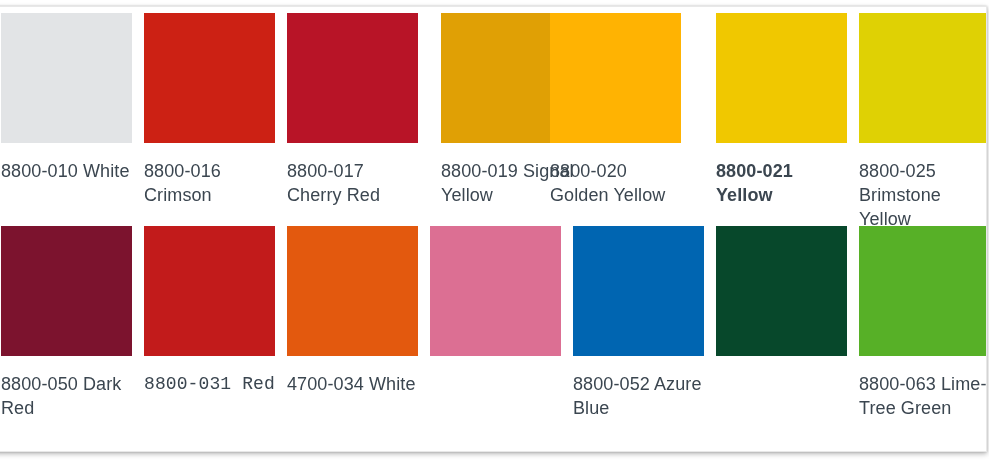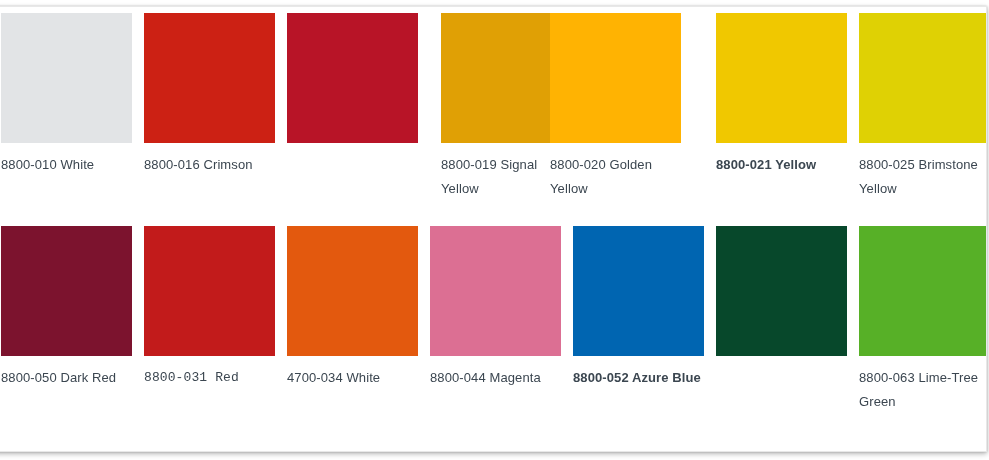--- a/index.html
+++ b/index.html
@@ -55,23 +55,23 @@
     height: 213px;
   }
 
   .swatch-chip {
     width: 131px;
     height: 130px;
     display: block;
   }
 
   .swatch-caption {
-    margin-top: 10px;
+    margin-top: 16px;
     width: 136px;
-    font-size: 13px;
+    font-size: 18px;
     line-height: 24px;
     color: #3b4650;
     letter-spacing: 0.1px;
     word-wrap: break-word;
   }
   .swatch-code,
   .swatch-name {
     display: inline;
   }
   .swatch-caption .swatch-sep { display: inline; }
@@ -85,20 +85,21 @@
         <div class="swatch-cell" style="left: 13px;">
           <div class="swatch-chip" title="#e2e4e6" style="background: rgb(226, 228, 230);"></div>
           <div class="swatch-caption"><span class="swatch-code">8800-010</span><span class="swatch-sep"> </span><span class="swatch-name">White</span></div>
         </div>
         <div class="swatch-cell" style="left: 156px;">
           <div class="swatch-chip" title="#cc2114" style="background: rgb(204, 33, 20);"></div>
           <div class="swatch-caption"><span class="swatch-code">8800-016</span><span class="swatch-sep"> </span><span class="swatch-name">Crimson</span></div>
         </div>
         <div class="swatch-cell" style="left: 299px;">
           <div class="swatch-chip" title="#b81427" style="background: rgb(184, 20, 39);"></div>
+          <div class="swatch-caption"><span class="swatch-code">8800-017</span><span class="swatch-sep"> </span><span class="swatch-name">Cherry Red</span></div>
         </div>
         <div class="swatch-cell" style="left: 453px;">
           <div class="swatch-chip" title="#e0a005" style="background: rgb(224, 160, 5);"></div>
           <div class="swatch-caption"><span class="swatch-code">8800-019</span><span class="swatch-sep"> </span><span class="swatch-name">Signal Yellow</span></div>
         </div>
         <div class="swatch-cell" style="left: 562px;">
           <div class="swatch-chip" title="#ffb302" style="background: rgb(255, 179, 2);"></div>
           <div class="swatch-caption"><span class="swatch-code">8800-020</span><span class="swatch-sep"> </span><span class="swatch-name">Golden Yellow</span></div>
         </div>
         <div class="swatch-cell" style="left: 728px; font-weight: bold;">
@@ -118,23 +119,22 @@
         <div class="swatch-cell" style="left: 156px; font-family: Liberation Mono, monospace;">
           <div class="swatch-chip" title="#c21b1b" style="background: rgb(194, 27, 27);"></div>
           <div class="swatch-caption"><span class="swatch-code">8800-031</span><span class="swatch-sep"> </span><span class="swatch-name">Red</span></div>
         </div>
         <div class="swatch-cell" style="left: 299px;">
           <div class="swatch-chip" title="#e3590e" style="background: rgb(227, 89, 14);"></div>
           <div class="swatch-caption"><span class="swatch-code">4700-034</span><span class="swatch-sep"> </span><span class="swatch-name">White</span></div>
         </div>
         <div class="swatch-cell" style="left: 442px;">
           <div class="swatch-chip" title="#dc6f93" style="background: rgb(220, 111, 147);"></div>
-          <div class="swatch-caption"><span class="swatch-code">8800-044</span><span class="swatch-sep"> </span><span class="swatch-name">Magenta</span></div>
         </div>
-        <div class="swatch-cell" style="left: 585px; font-weight: bold;">
+        <div class="swatch-cell" style="left: 585px;">
           <div class="swatch-chip" title="#0065b1" style="background: rgb(0, 101, 177);"></div>
           <div class="swatch-caption"><span class="swatch-code">8800-052</span><span class="swatch-sep"> </span><span class="swatch-name">Azure Blue</span></div>
         </div>
         <div class="swatch-cell" style="left: 728px;">
           <div class="swatch-chip" title="#07482b" style="background: rgb(7, 72, 43);"></div>
         </div>
         <div class="swatch-cell" style="left: 871px;">
           <div class="swatch-chip" title="#57b027" style="background: rgb(87, 176, 39);"></div>
           <div class="swatch-caption"><span class="swatch-code">8800-063</span><span class="swatch-sep"> </span><span class="swatch-name">Lime-Tree Green</span></div>
         </div>

